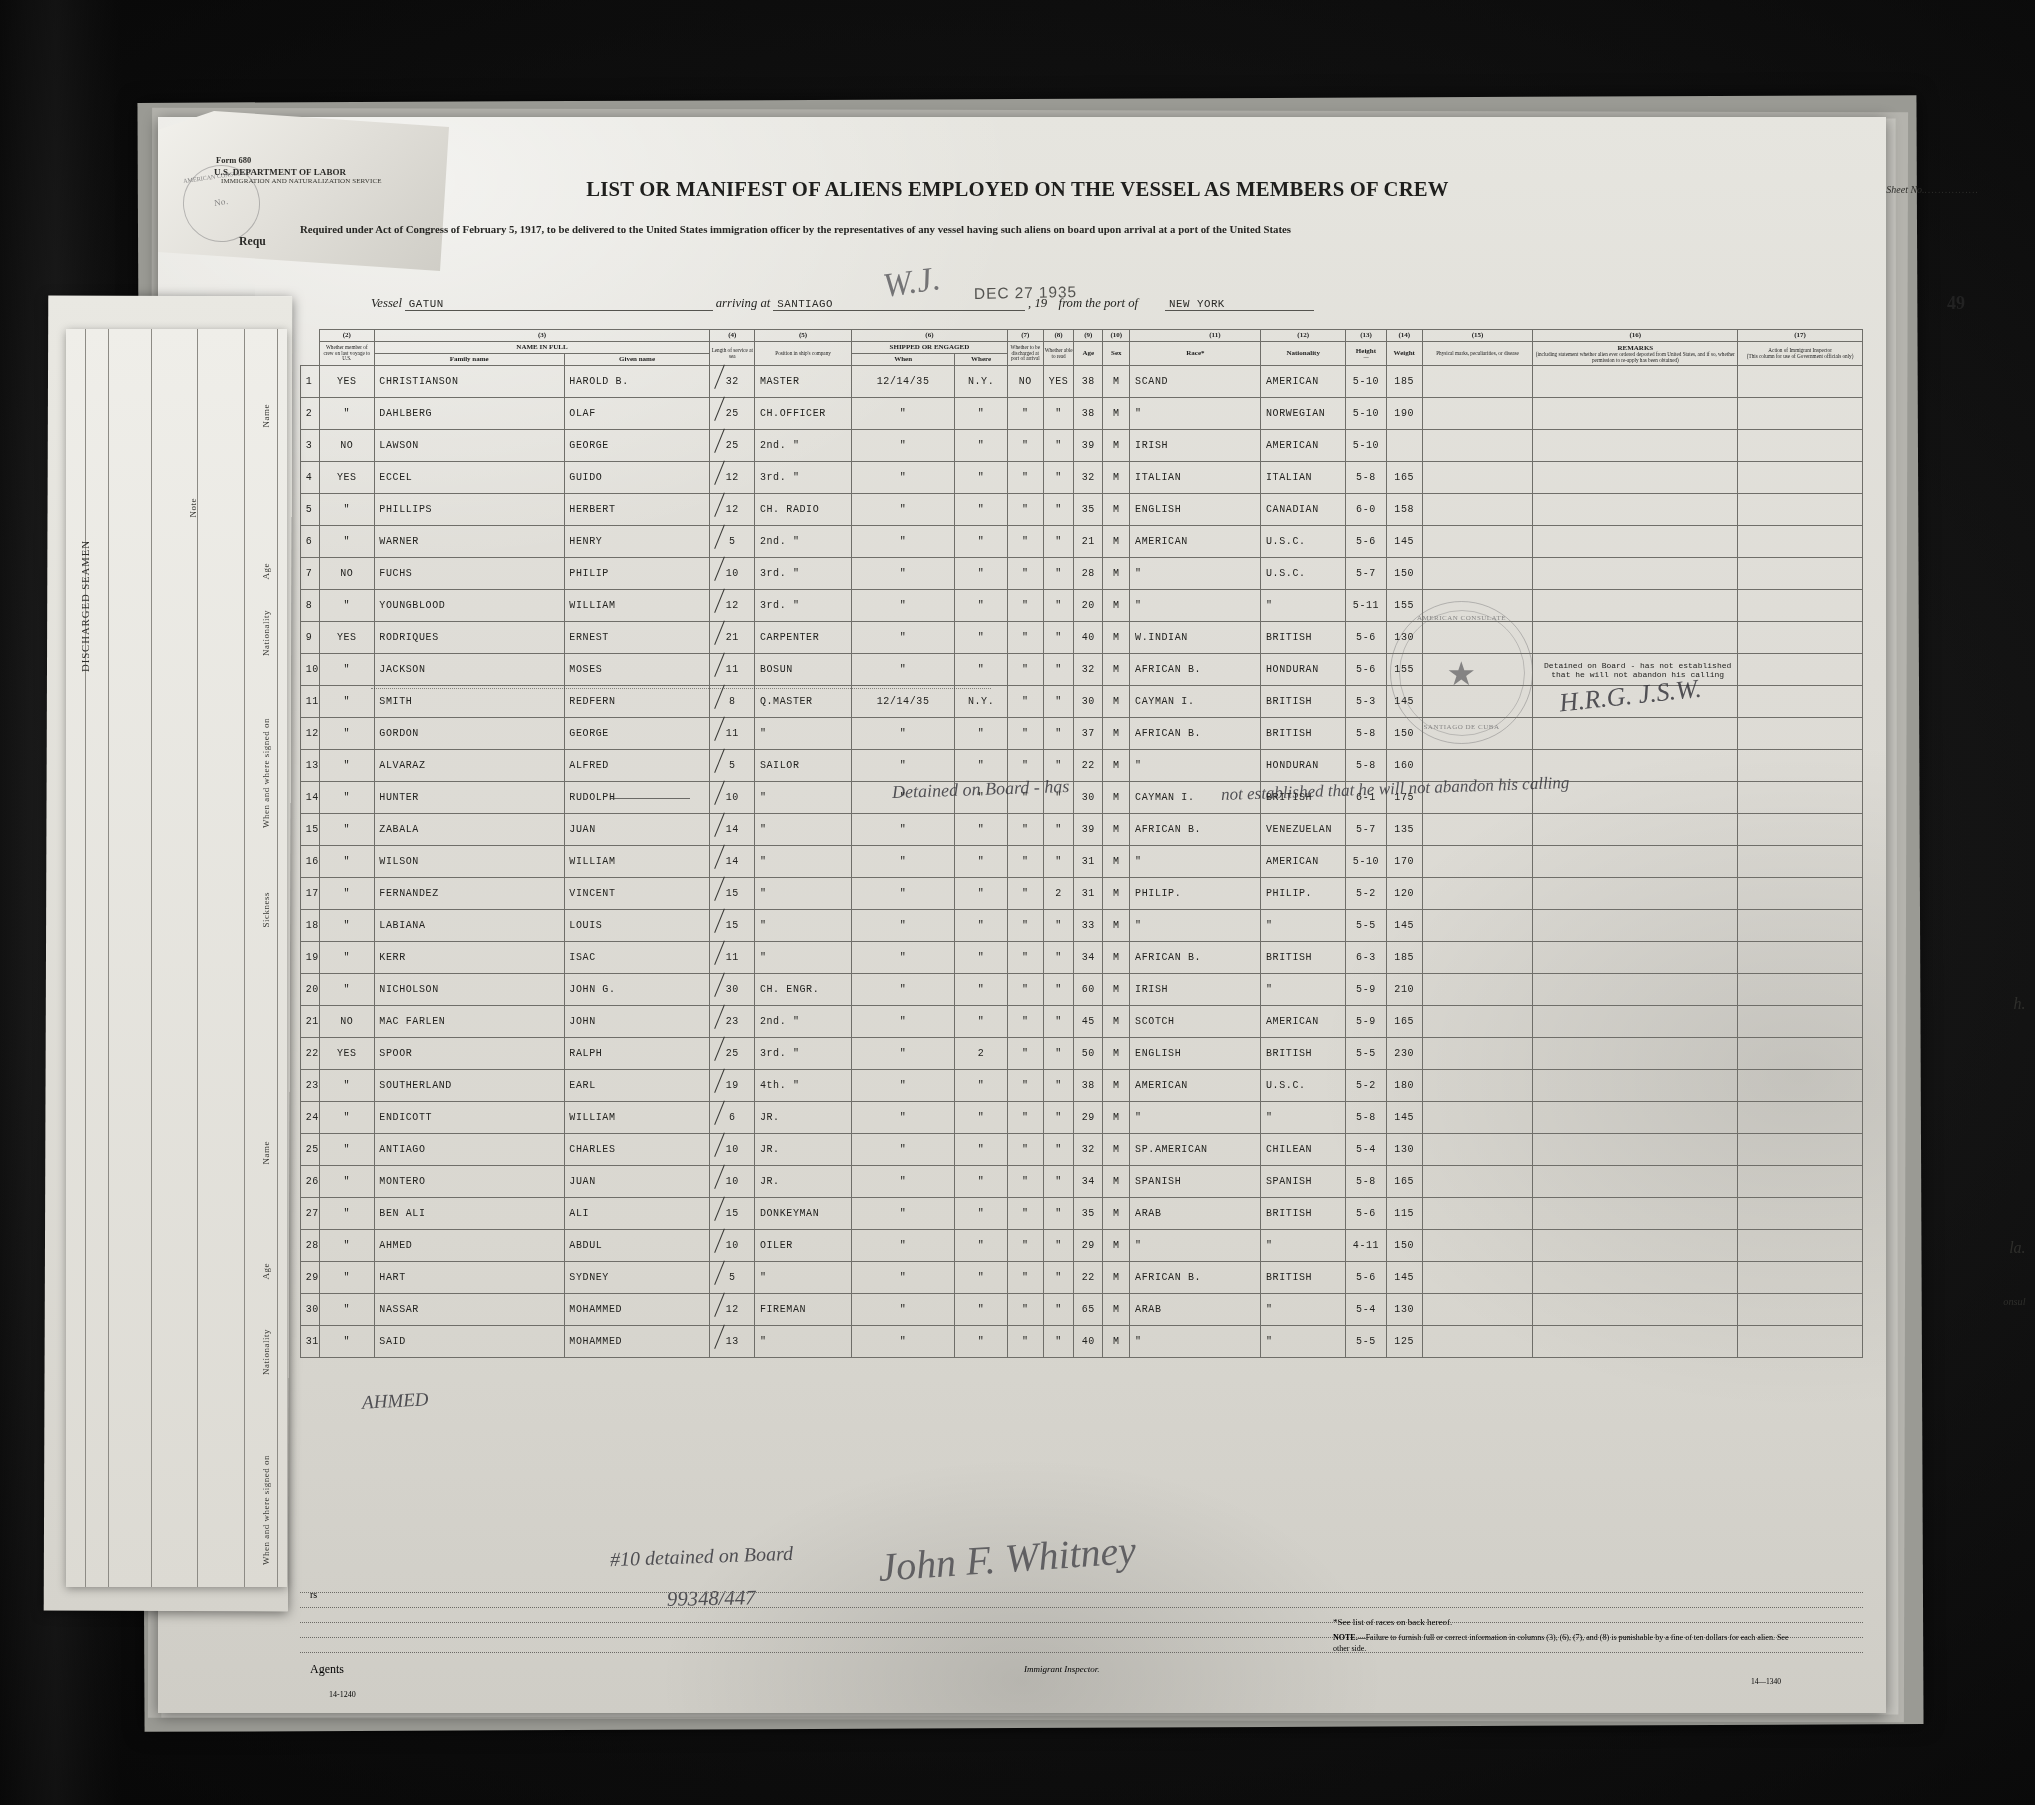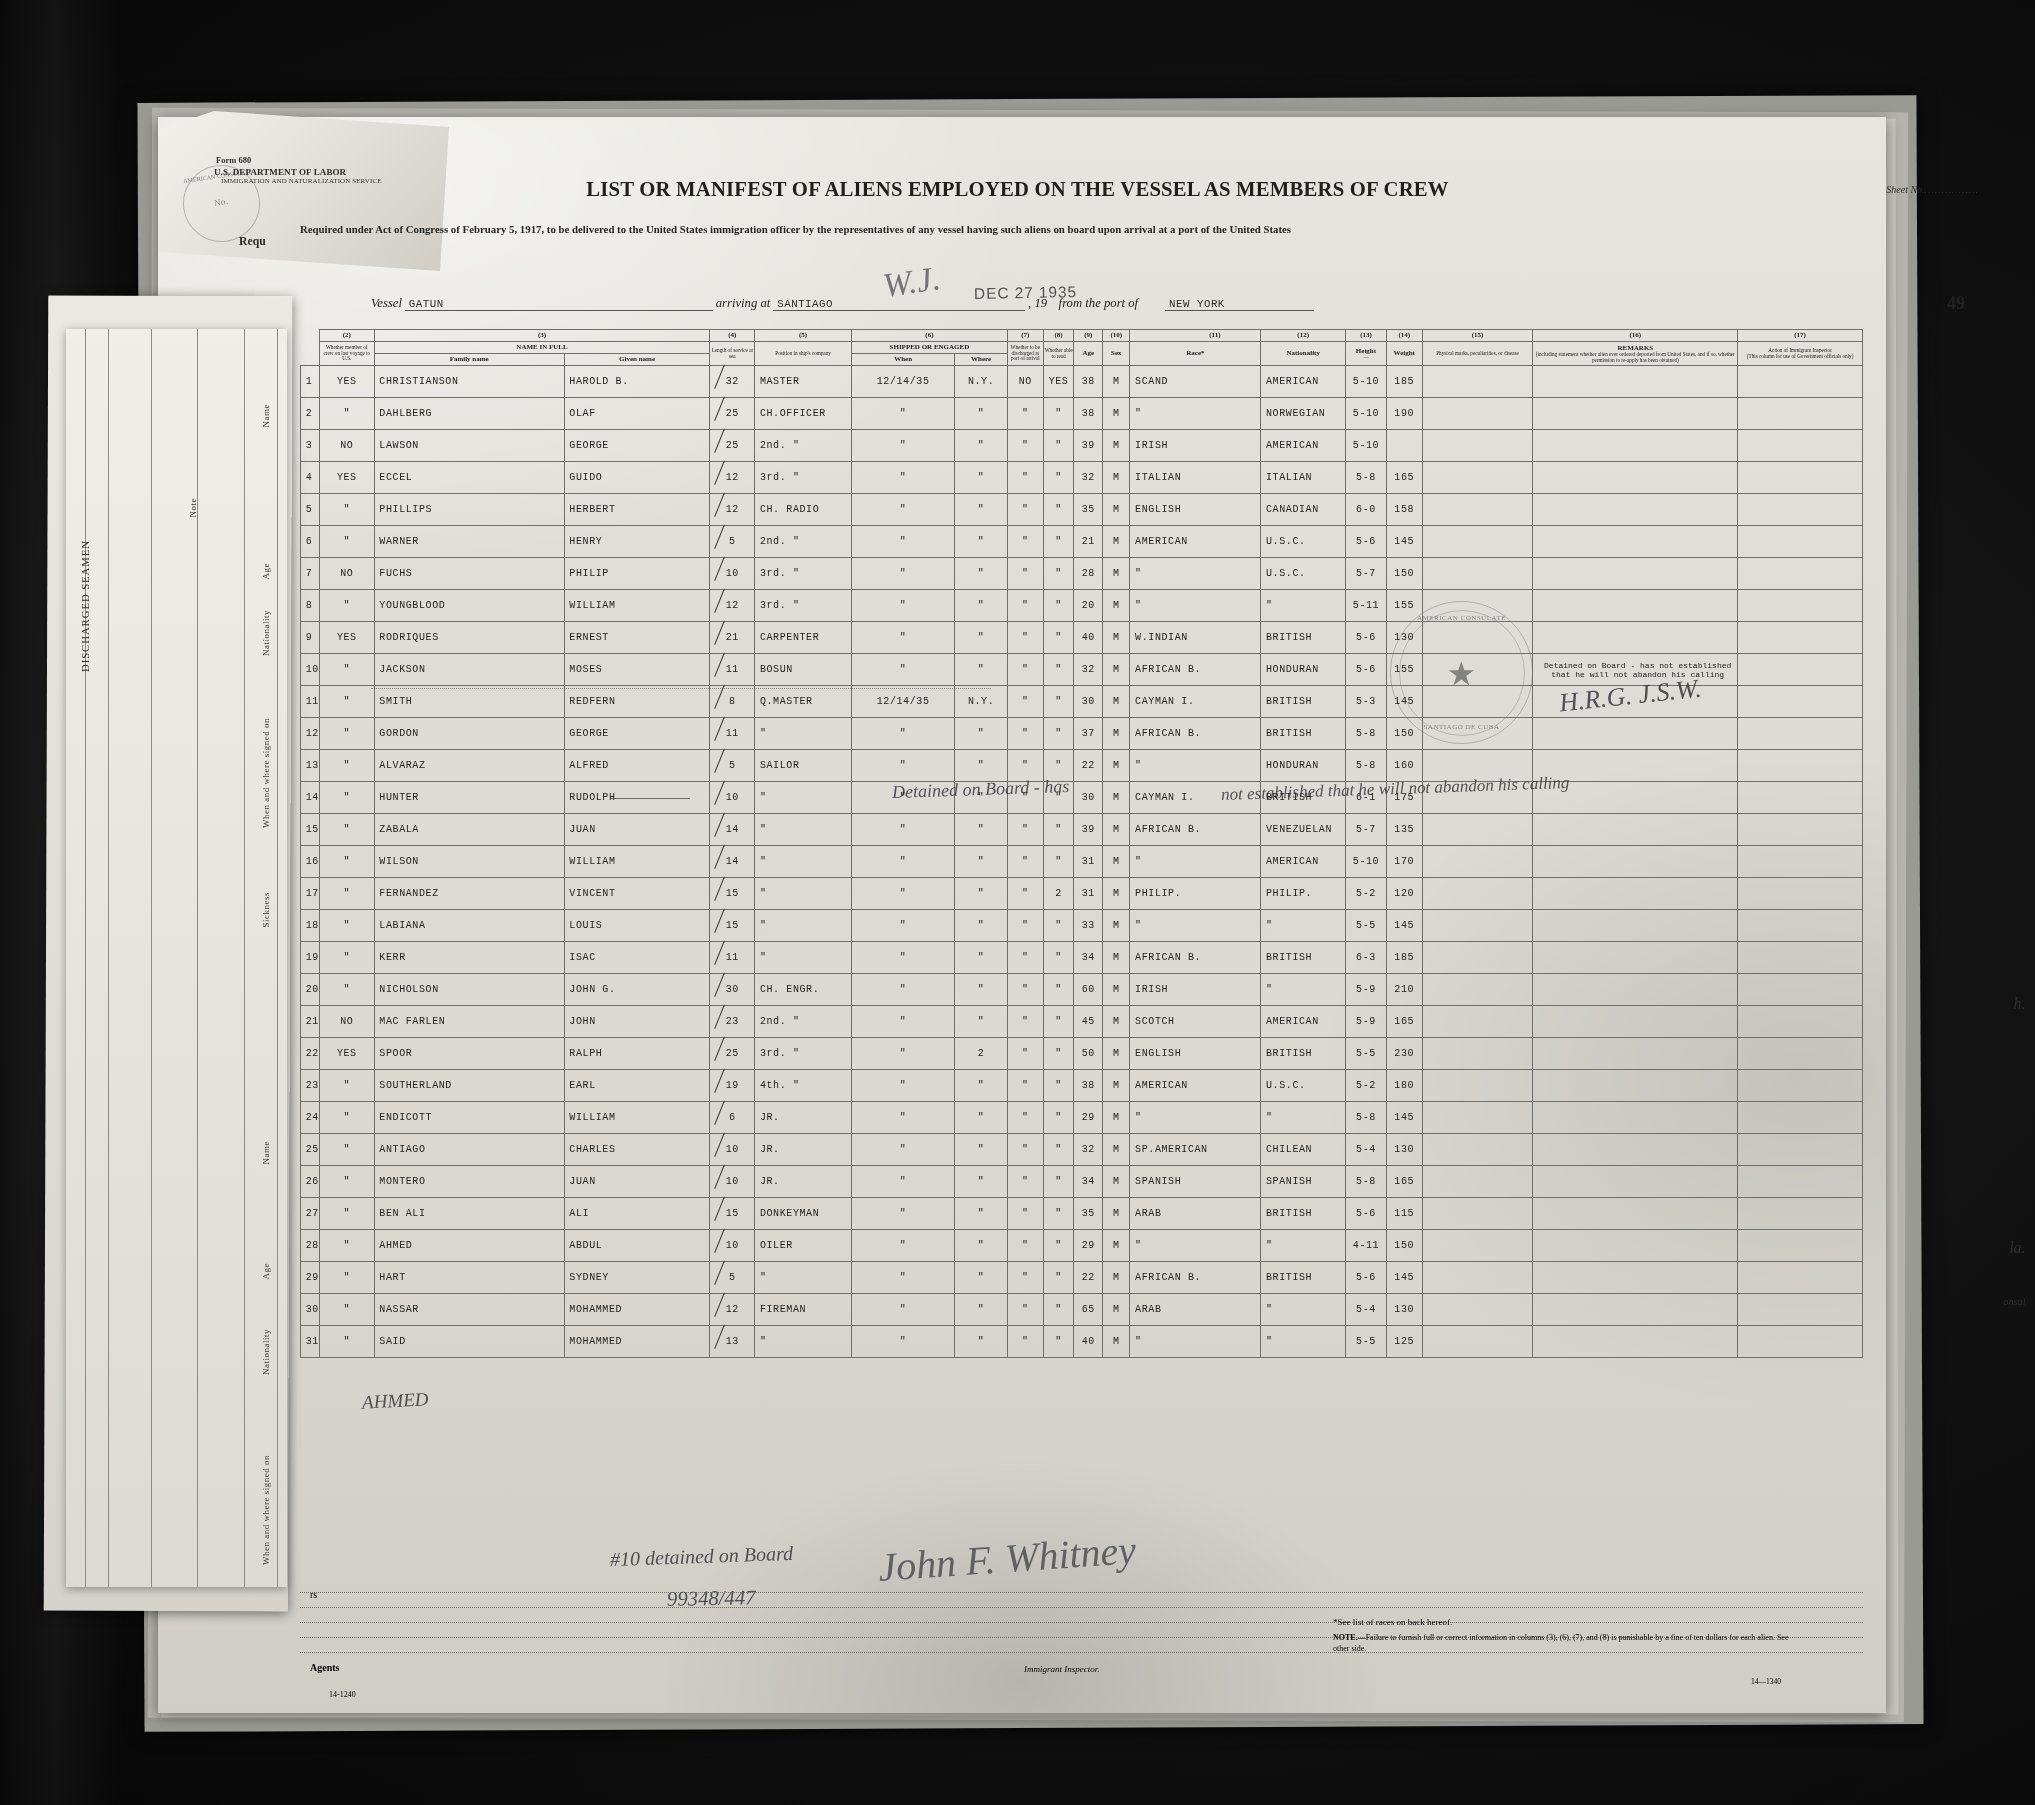--- a/index.html
+++ b/index.html
@@ -110,21 +110,21 @@
   .bottomnote{left:610px;top:1545px;font-size:20px;}
   .bottomnum{left:667px;top:1587px;font-size:20.7px;transform:rotate(-1deg);}
   .bigsig{left:878px;top:1535px;font-size:40px;transform:rotate(-4deg);opacity:.65;}
   .redfern-line{position:absolute;left:610px;top:798px;width:80px;height:1.4px;background:#3a3a37;opacity:.7;}
   .strike{position:absolute;left:371px;top:688px;width:620px;height:0;border-top:1.4px dotted #3a3a37;opacity:.55;}
 
   
   .foot{position:absolute;left:300px;top:1578px;width:1563px;font-family:"Liberation Serif",serif;color:#2b2b28;}
   .foot .dotline{border-bottom:0.5px dotted #6b6a65;height:14px;}
   .foot-left{position:absolute;left:310px;top:1589px;font-size:10px;}
-  .agents{position:absolute;left:310px;top:1662px;font-size:10px;font-weight:bold;}
+  .agents{position:absolute;left:310px;top:1662px;font-size:12px;}
   .insp{position:absolute;left:1024px;top:1664px;font-size:9px;font-style:italic;}
   .races{position:absolute;left:1333px;top:1617px;font-size:9px;}
   .note{position:absolute;left:1333px;top:1633px;width:470px;font-size:8px;line-height:1.35;}
   .formfoot{position:absolute;left:1751px;top:1677px;font-size:7.5px;}
   .deptaddr{position:absolute;left:329px;top:1690px;font-size:8px;}
 
   
   .edge-hand{position:absolute;right:9.4px;font-family:"Liberation Serif",serif;font-style:italic;
      color:#4a4a44;opacity:.5;font-size:16px;}
 </style>

